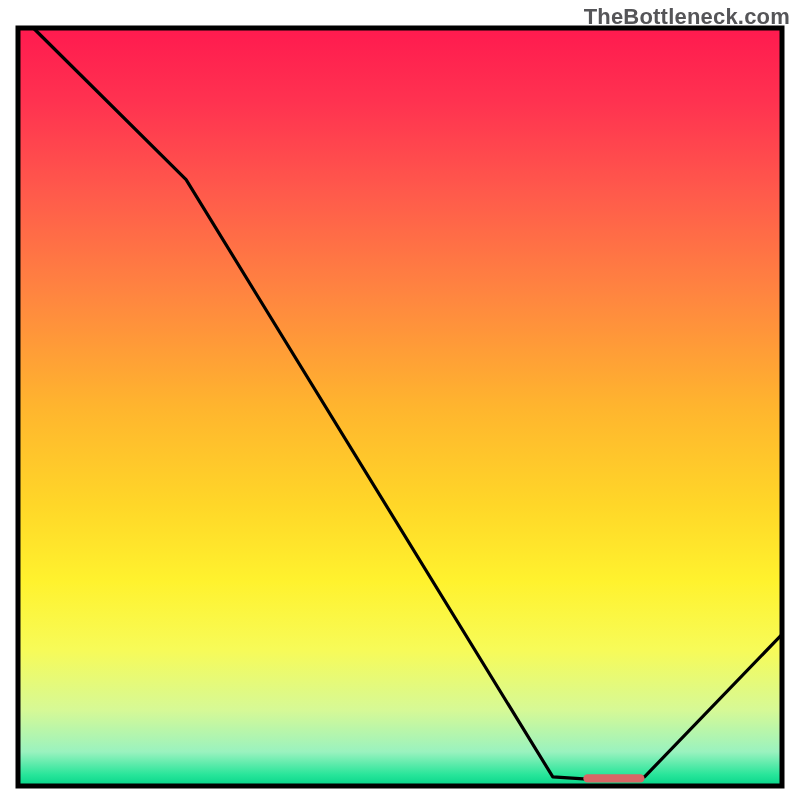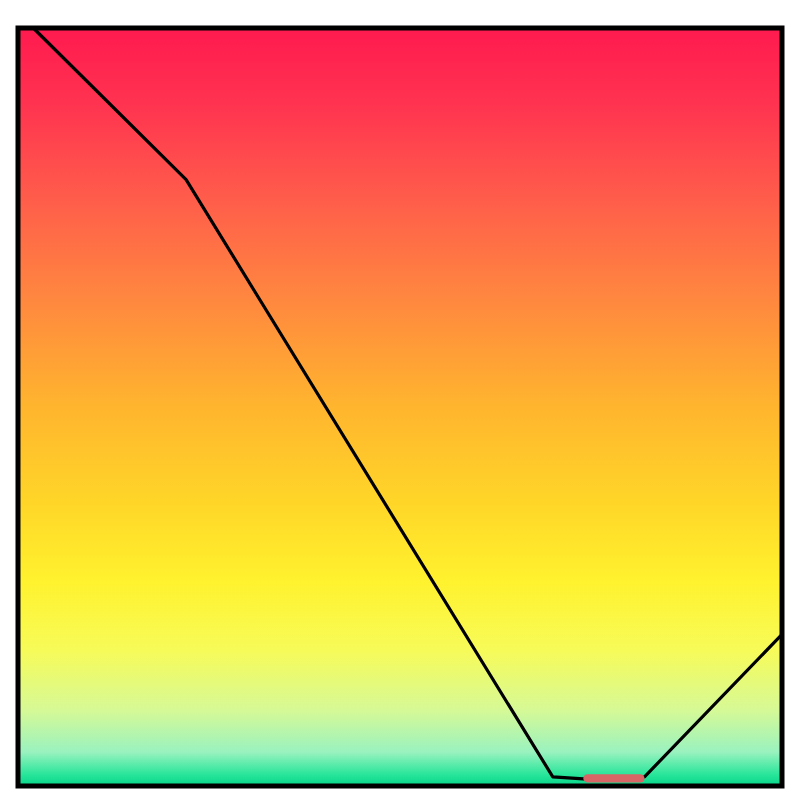--- a/index.html
+++ b/index.html
@@ -26,20 +26,21 @@
     letter-spacing: 0.2px;
   }
   svg {
     display: block;
   }
 </style>
 </head>
 <body>
 
 <div class="stage">
+  <div class="watermark">TheBottleneck.com</div>
 
   <svg id="chart-svg" width="800" height="800" viewBox="0 0 800 800">
     <defs>
       <linearGradient id="bg-grad" x1="0" y1="0" x2="0" y2="1">
           <stop offset="0%" stop-color="#ff1a4f"></stop>
           <stop offset="10%" stop-color="#ff3350"></stop>
           <stop offset="22%" stop-color="#ff5b4b"></stop>
           <stop offset="35%" stop-color="#ff8540"></stop>
           <stop offset="50%" stop-color="#ffb52e"></stop>
           <stop offset="63%" stop-color="#ffd728"></stop>

